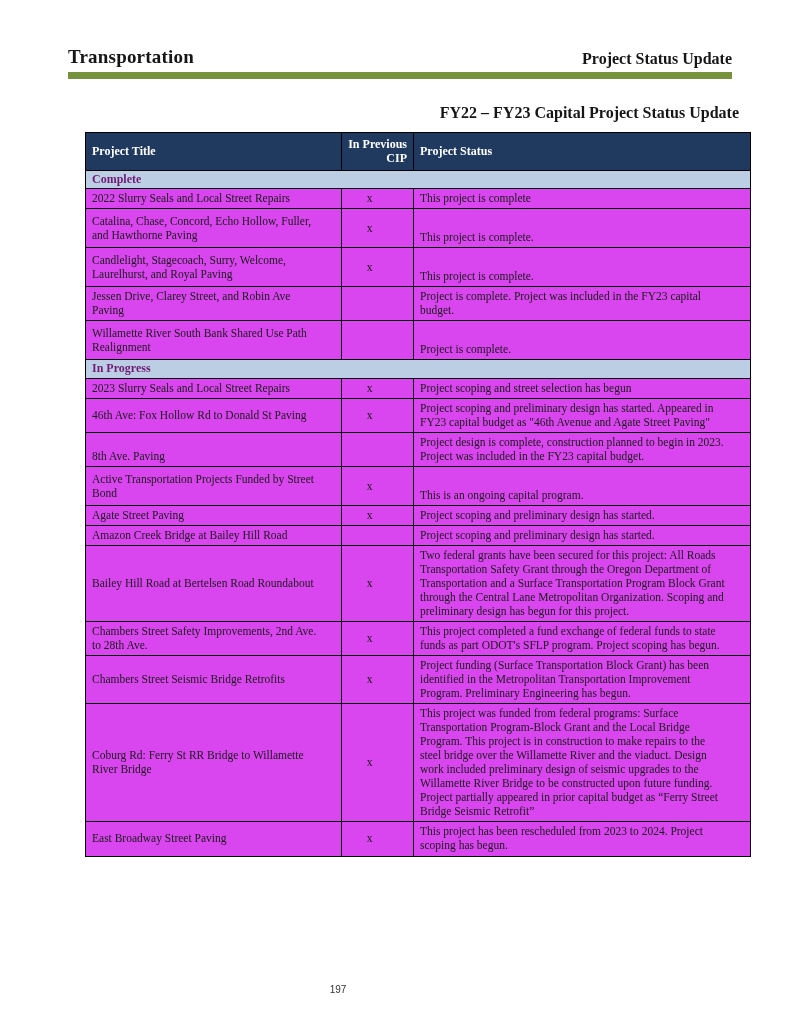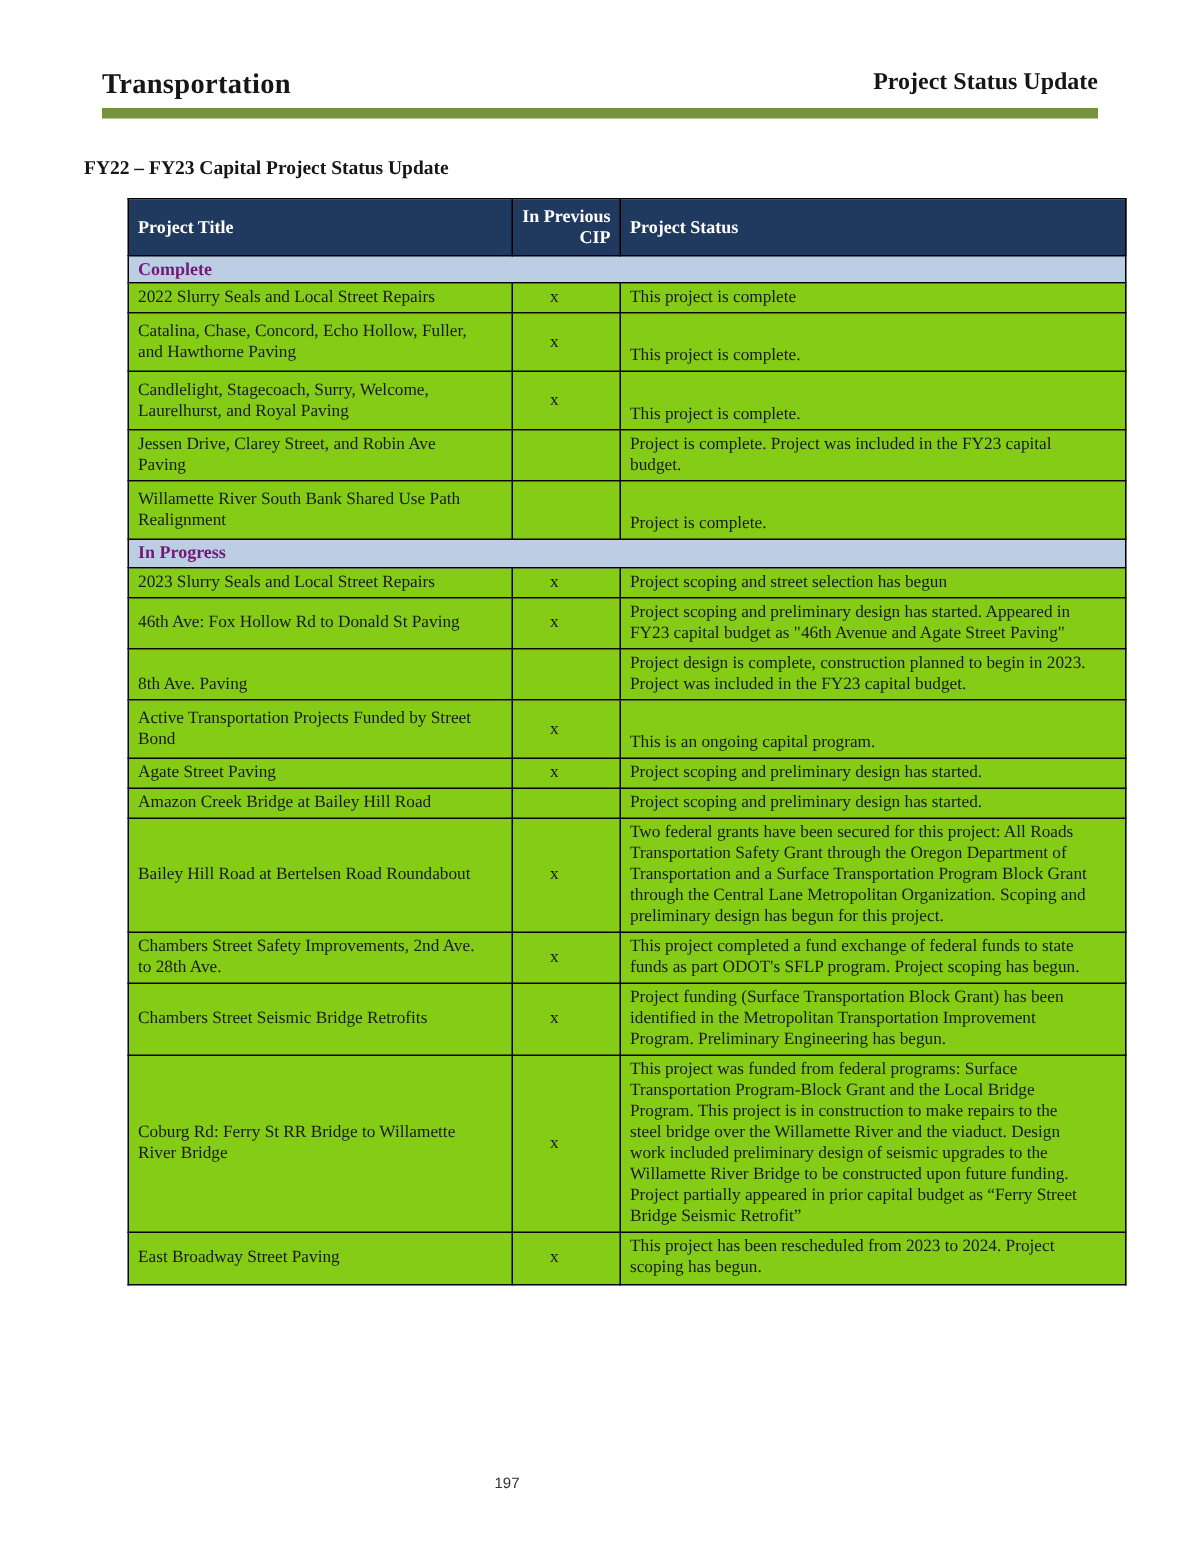--- a/index.html
+++ b/index.html
@@ -14,40 +14,40 @@
     color: #1a1a1a;
     overflow: hidden;
   }
   .doc-header {
     position: absolute;
     left: 68px; width: 664px; top: 46px;
   }
   .doc-header-row {
     display: flex;
     justify-content: space-between;
-    align-items: flex-start;
+    align-items: flex-end;
   }
   .doc-header-left {
     font-size: 19px; font-weight: bold; letter-spacing: 0.2px;
     color: #161616;
   }
   .doc-header-right {
     font-size: 16px; font-weight: bold;
     color: #161616;
   }
   .accent-rule {
     height: 7px;
     margin-top: 4px;
     background: #76923C;
   }
   .doc-title {
     position: absolute;
-    left: 56px; width: 664px; top: 104px;
-    text-align: left;
-    font-size: 13px; font-weight: bold;
+    left: 75px; width: 664px; top: 104px;
+    text-align: right;
+    font-size: 16px; font-weight: bold;
     color: #161616;
   }
   table.status-table {
     position: absolute;
     left: 85px; top: 132px;
     width: 665px;
     border-collapse: collapse;
     table-layout: fixed;
   }
   .status-table col.c1 { width: 256px; }
@@ -71,21 +71,21 @@
     font-weight: bold;
     font-size: 12px;
     padding: 1px 6px 2px 6px;
     color: #701a75;
     margin-left: 27px;
   }
   .status-table td {
     font-size: 11.5px;
     line-height: 1.22;
     padding: 2px 22px 3px 6px;
-    background: #84cc16;
+    background: #d946ef;
   }
   td.title-cell { vertical-align: middle; }
   td.cip-cell { text-align: center; vertical-align: middle; }
   td.status-cell { vertical-align: top; }
   td.vbottom { vertical-align: bottom; }
   td.tall { height: 33px; }
   .page-number {
     position: absolute;
     left: 0; width: 676px; top: 984px;
     text-align: center;

